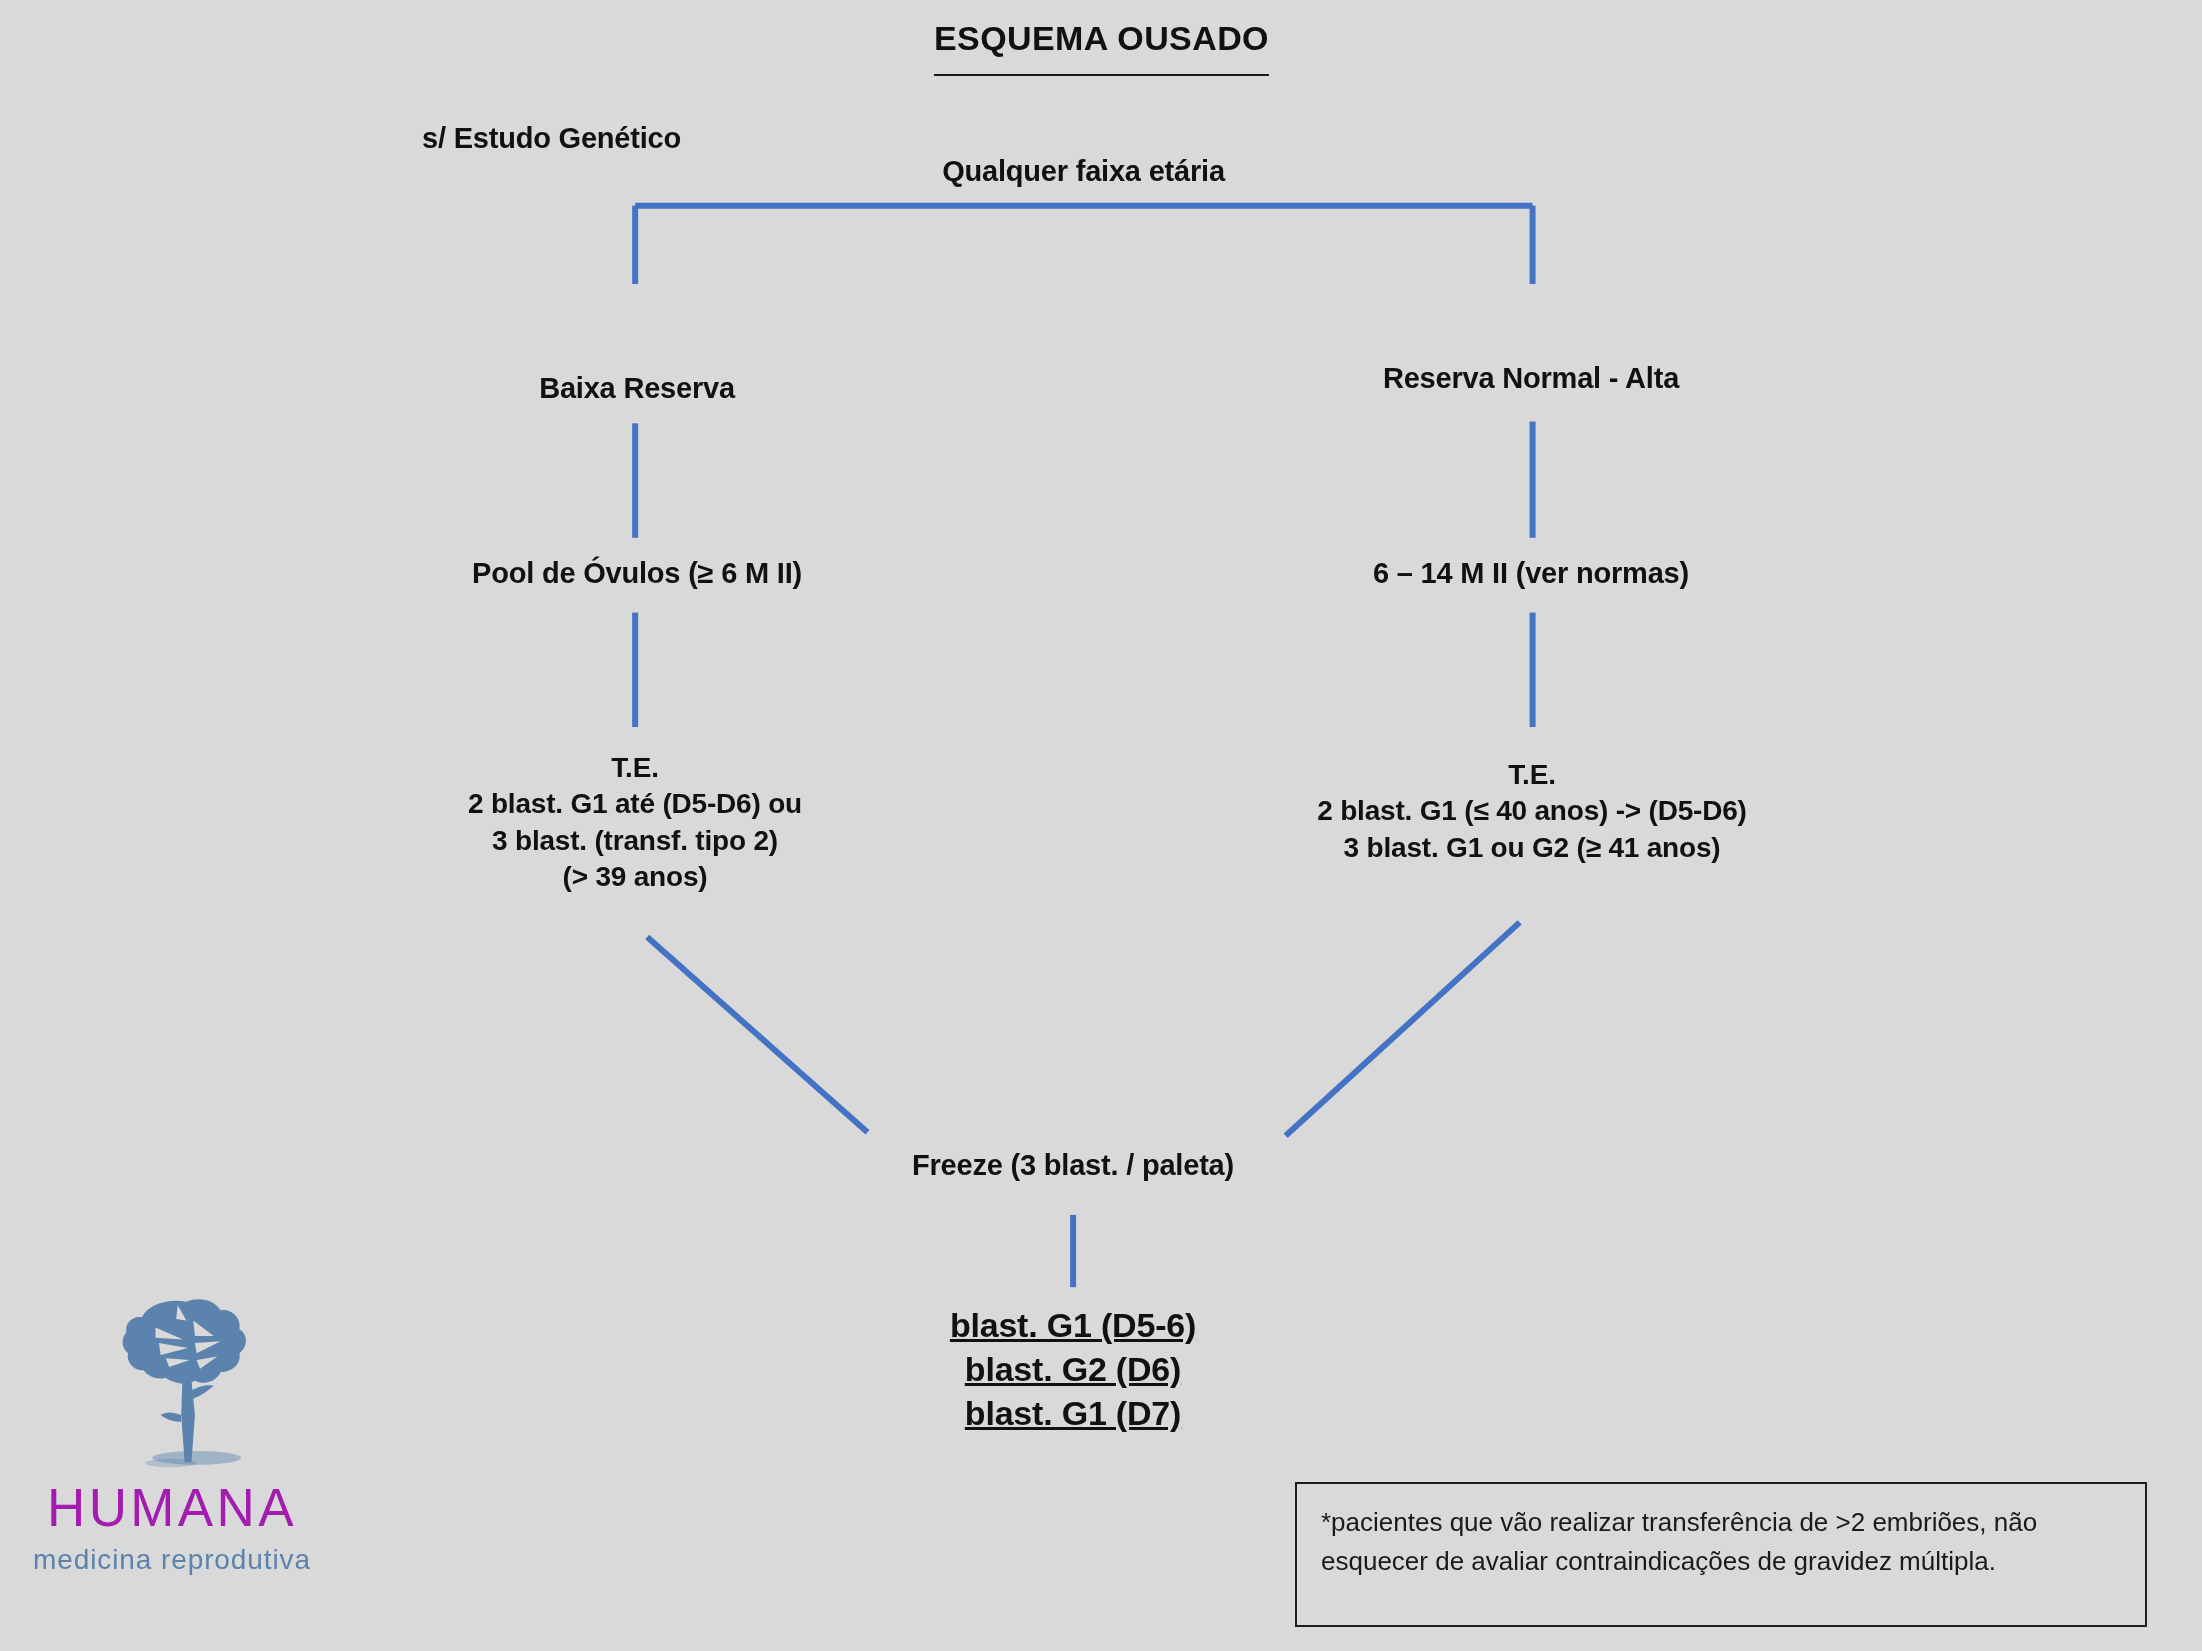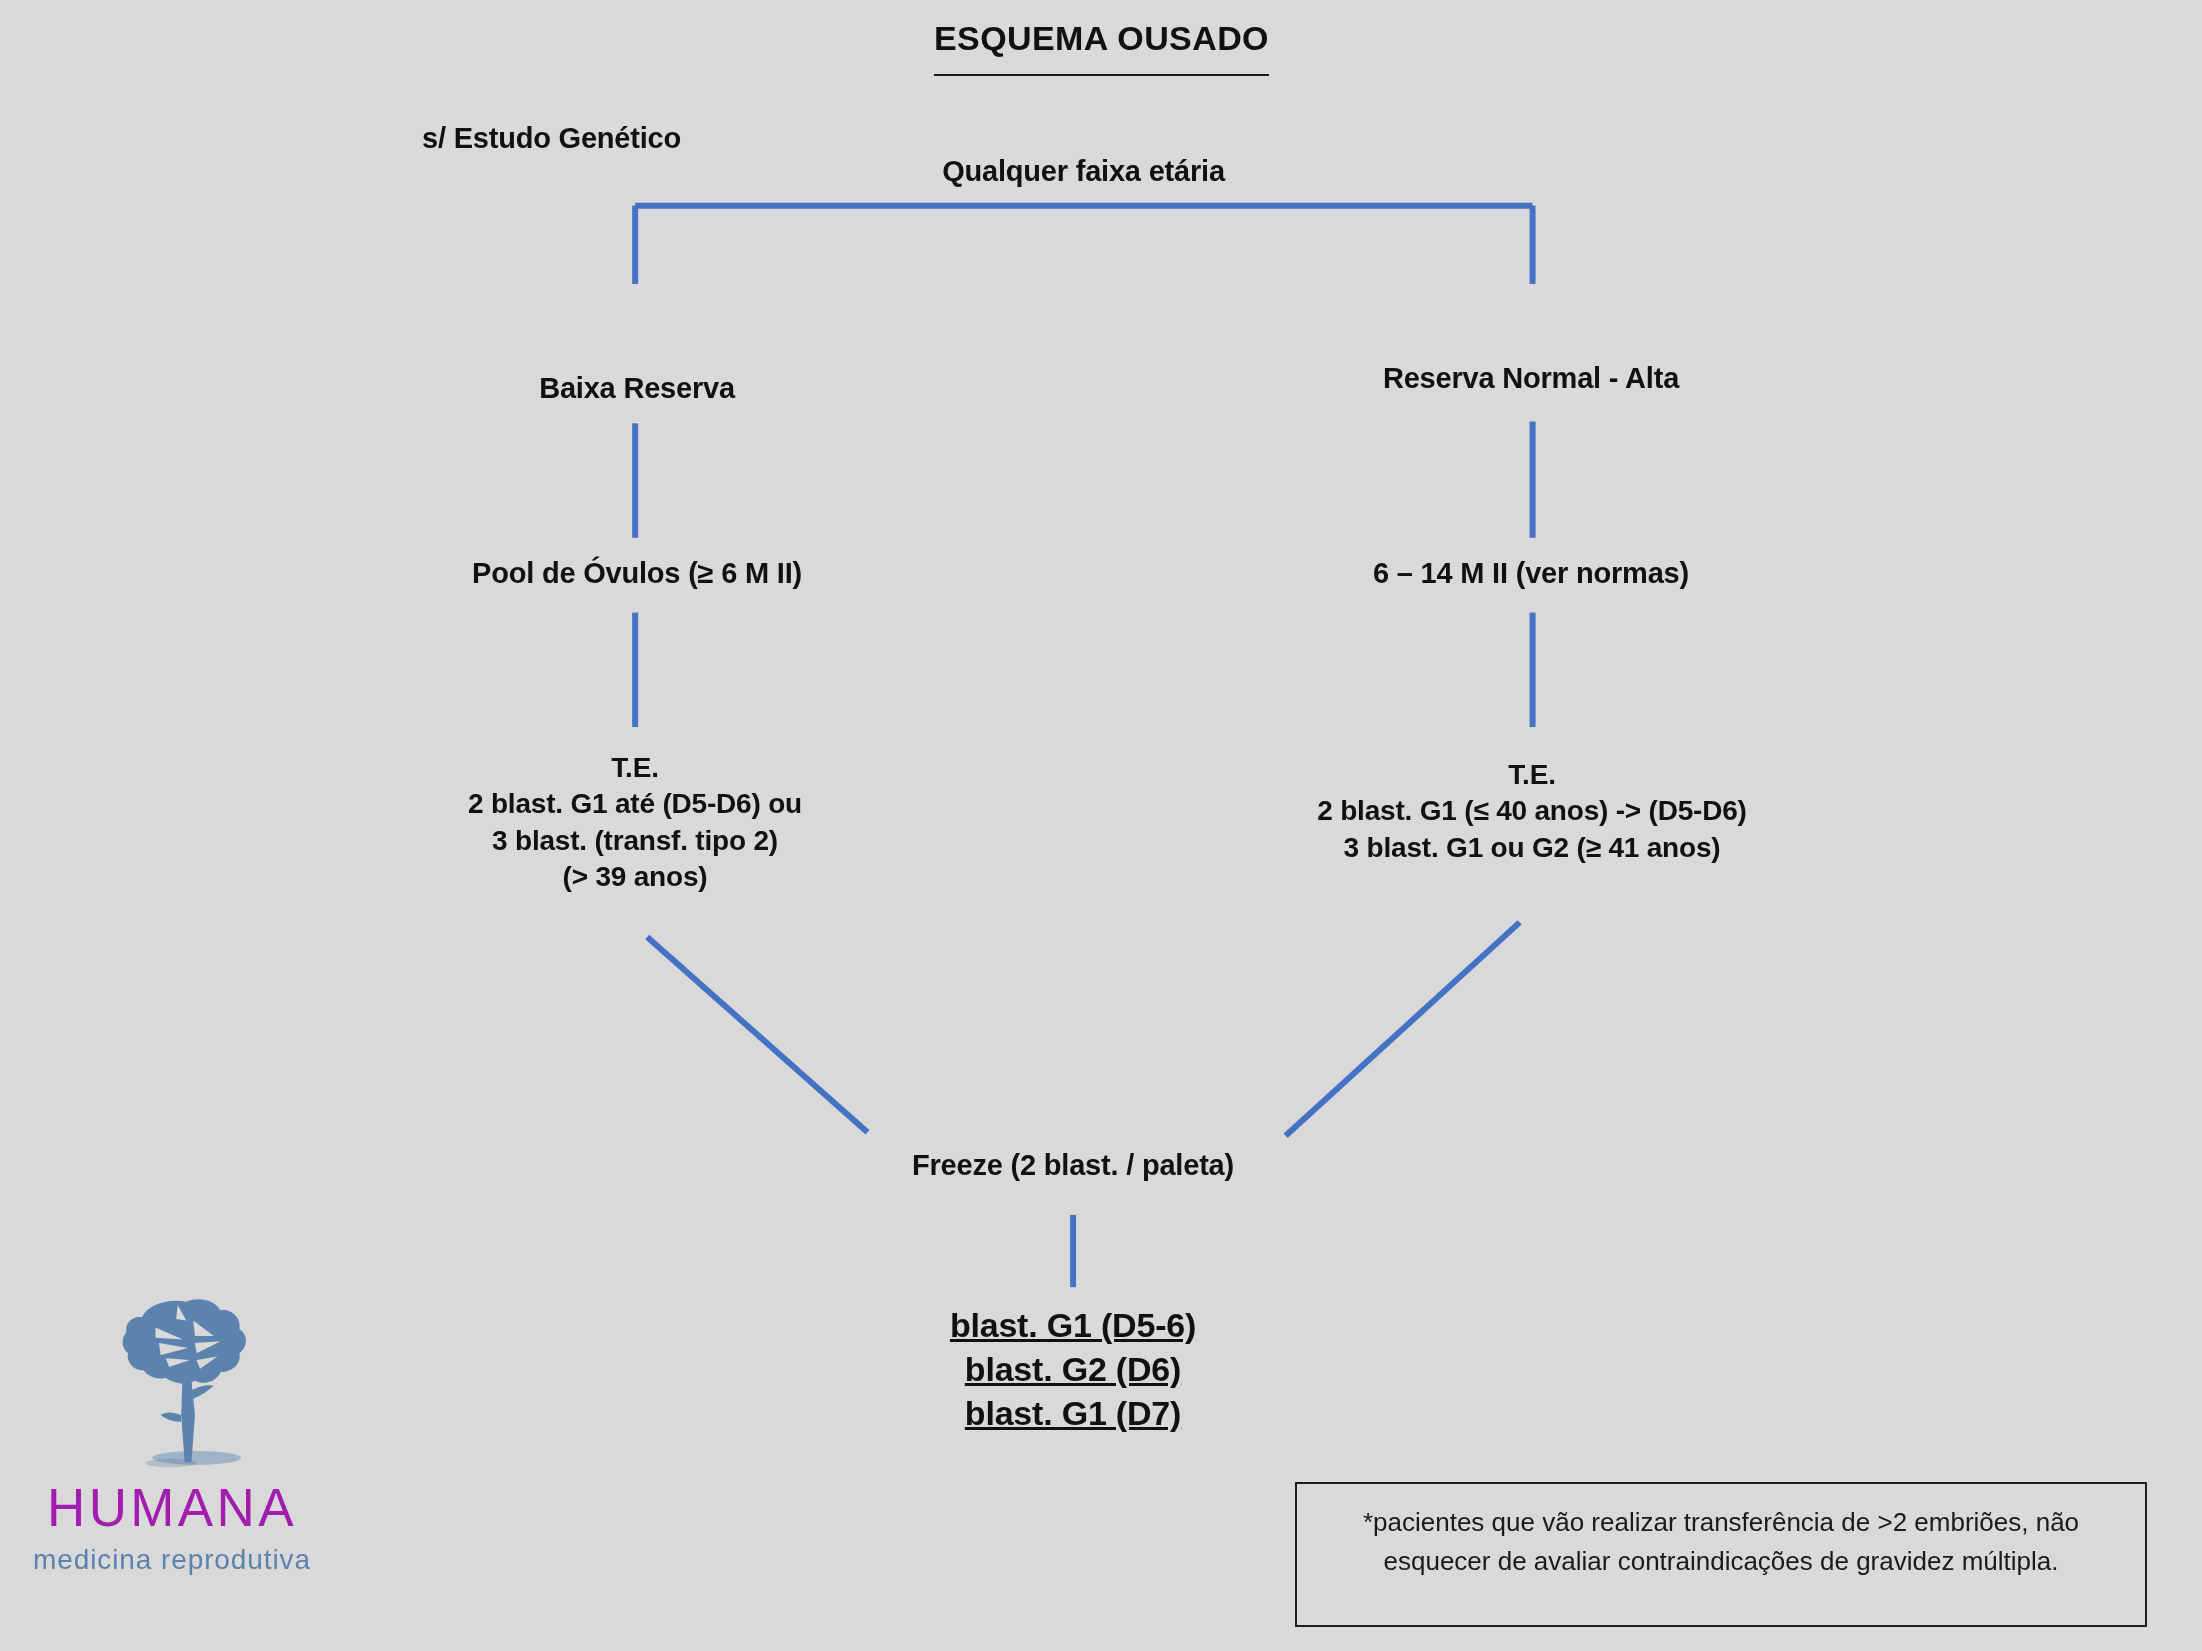--- a/index.html
+++ b/index.html
@@ -57,21 +57,20 @@
   }
   #note-text {
     position: absolute;
     left: 24px;
     top: 19px;
     width: 800px;
     font-size: 26px;
     line-height: 1.50;
     font-weight: normal;
     color: #1a1a1a;
-    text-align: center;
   }
   #logo {
     position: absolute;
     left: 21.5px;
     top: 1286px;
     width: 301px;
     height: 336px;
   }
   #logo-tree {
     position: absolute;
@@ -139,21 +138,21 @@
 
   <div class="node" style="left:334px; top:750px; width:602px; font-size:28px;">T.E.
 2 blast. G1 até (D5-D6) ou
 3 blast. (transf. tipo 2)
 (&gt; 39 anos)</div>
 
   <div class="node" style="left:1205px; top:757px; width:654px; font-size:28px;">T.E.
 2 blast. G1 (≤ 40 anos) -&gt; (D5-D6)
 3 blast. G1 ou G2 (≥ 41 anos)</div>
 
-  <div class="node" style="left:815px; top:1147px; width:516px; font-size:29px;">Freeze (2 blast. / paleta)</div>
+  <div class="node" style="left:815px; top:1147px; width:516px; font-size:29px;">Freeze (3 blast. / paleta)</div>
 
   <div class="node" style="left:815px; top:1303px; width:516px; font-size:34px;text-decoration:underline;">blast. G1 (D5-6)
 blast. G2 (D6)
 blast. G1 (D7)</div>
 
   <div id="note-box">
     <div id="note-text">*pacientes que vão realizar transferência de &gt;2 embriões, não esquecer de avaliar contraindicações de gravidez múltipla.</div>
   </div>
 
   <div id="logo">

